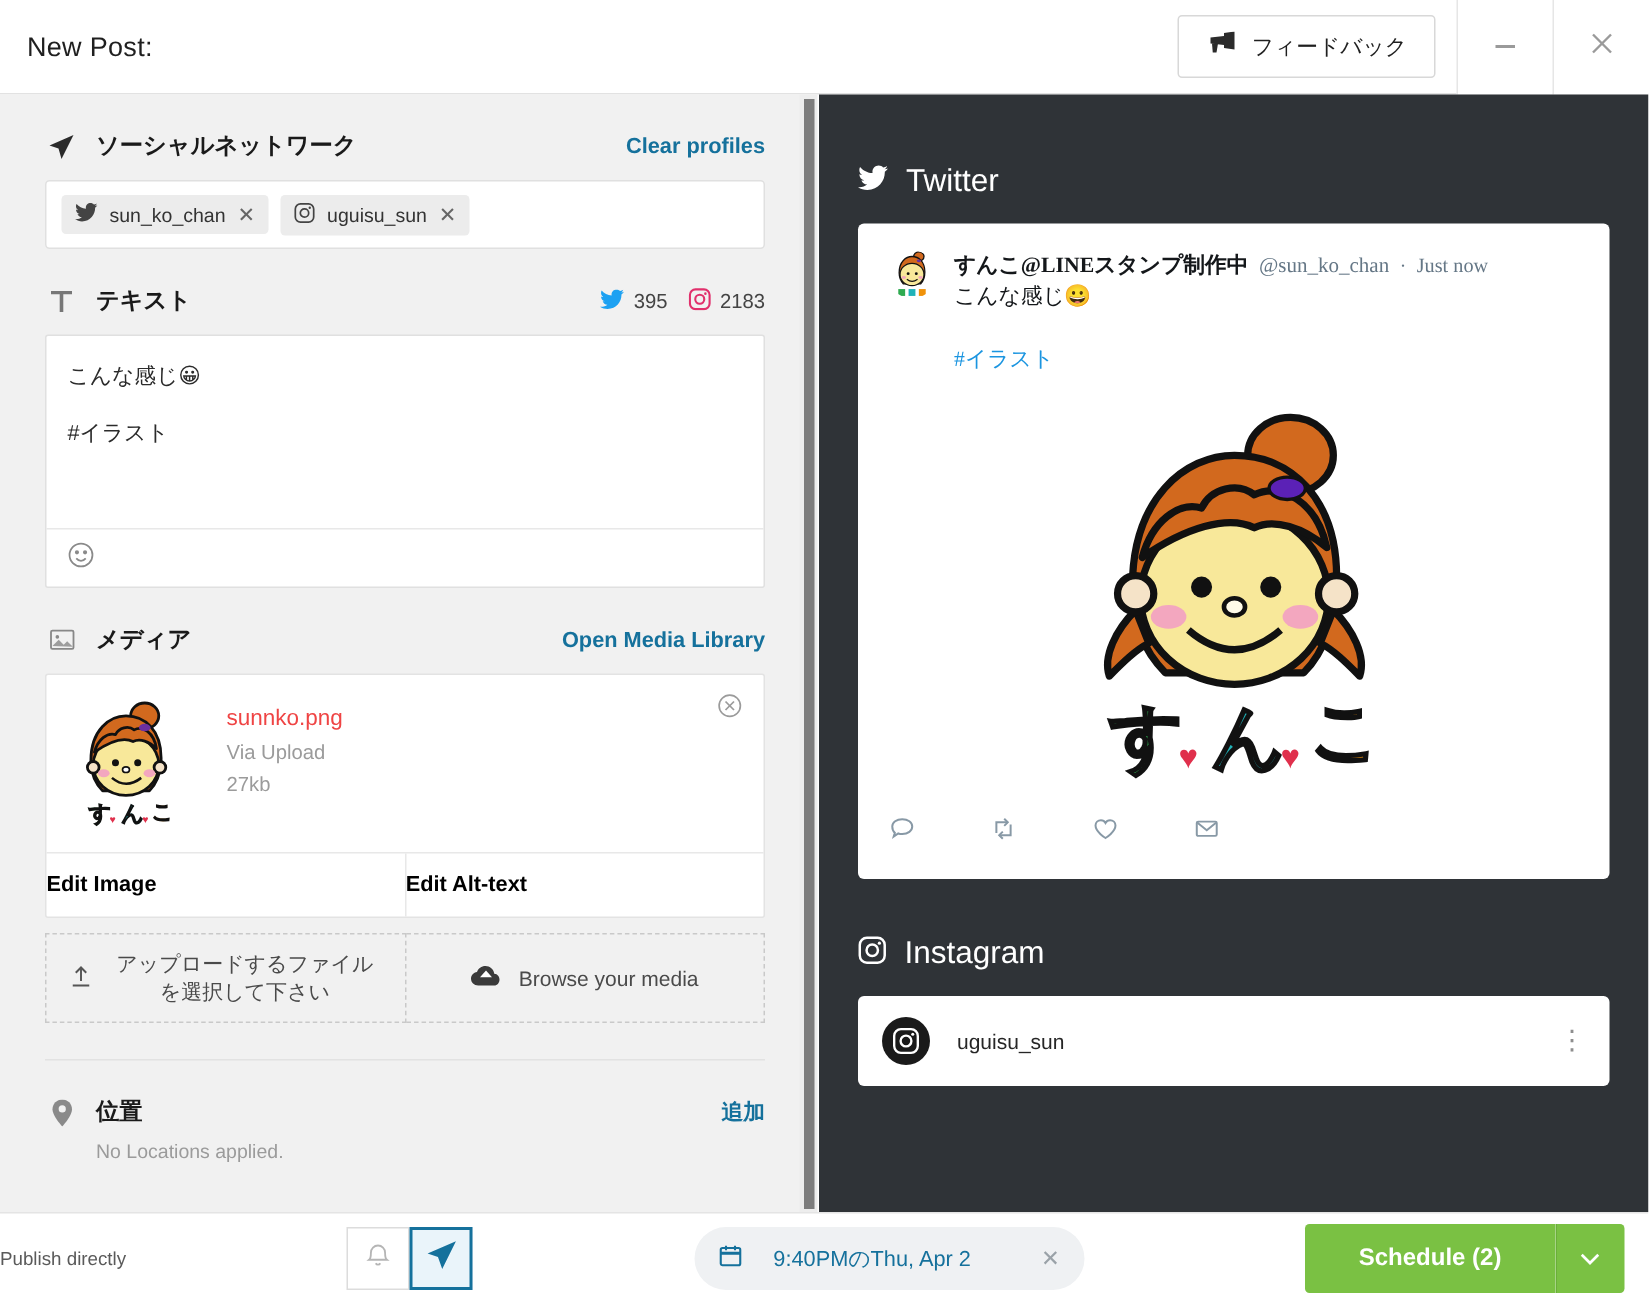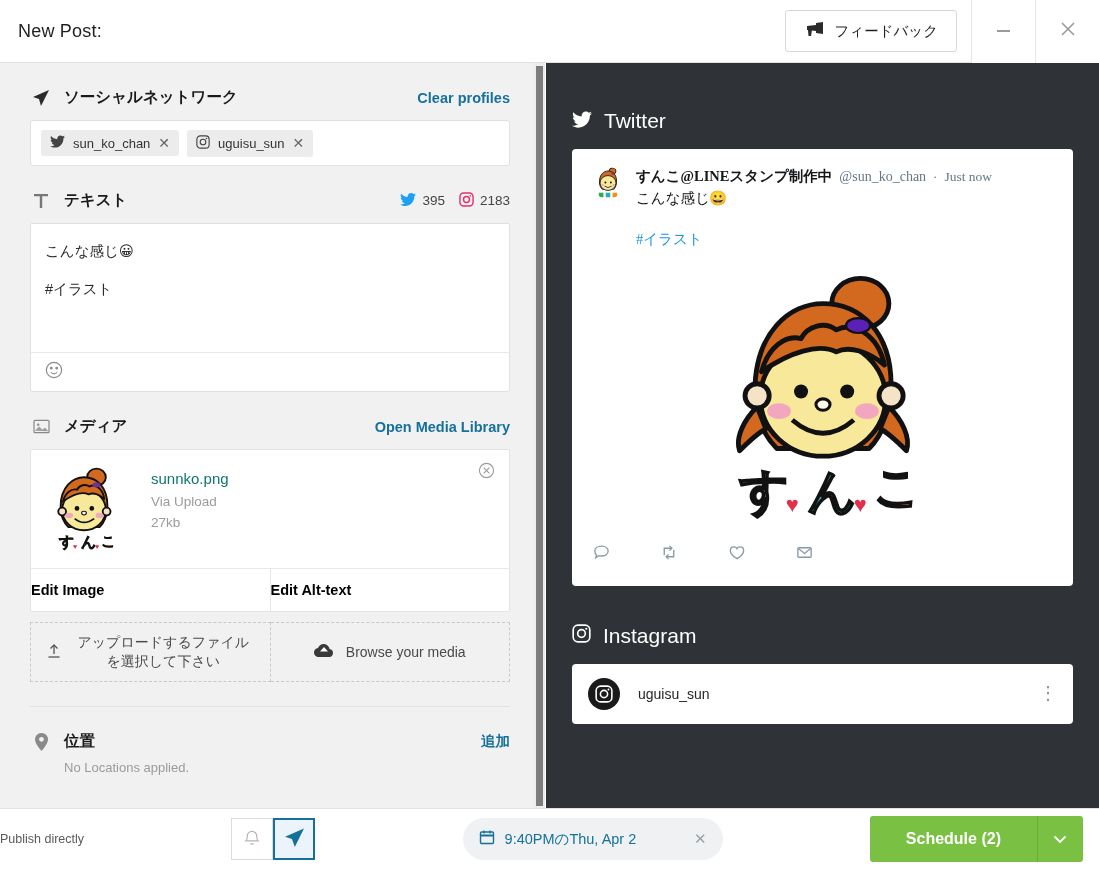--- a/index.html
+++ b/index.html
@@ -82,21 +82,21 @@
   .editor-text p { margin: 0 0 10px 0; }
   .editor-toolbar {
     border-top: 1px solid #e8e8e8; height: 39px; display: flex; align-items: center;
     padding: 0 14px; color: #8a8a8a;
   }
 
   .media-card { background: #fff; border: 1px solid #e3e3e3; border-radius: 2px; }
   .media-row { display: flex; padding: 16px 14px 14px 14px; position: relative; min-height: 112px; }
   .media-thumb { width: 78px; height: 88px; flex: 0 0 78px; }
   .media-meta { margin-left: 28px; padding-top: 4px; }
-  .media-name { font-size: 15px; color: #0f766e; margin-bottom: 7px; }
+  .media-name { font-size: 15px; color: #ef4444; margin-bottom: 7px; }
   .media-sub { font-size: 13.5px; color: #9b9b9b; margin-bottom: 6px; }
   .media-remove { position: absolute; right: 14px; top: 12px; color: #9b9b9b; cursor: pointer; }
   .media-actions { display: flex; border-top: 1px solid #e8e8e8; }
   .media-actions > div {
     flex: 1; text-align: left; padding: 13px 0; font-size: 14.5px;
     color: #000000; font-weight: 700; cursor: pointer;
   }
   .media-actions > div + div { border-left: 1px solid #e8e8e8; }
 
   .upload-row { display: flex; margin-top: 10px; }
@@ -149,21 +149,21 @@
     display: flex; align-items: center; justify-content: space-between; padding-right: 16px; gap: 14px;
   }
   .publish-label { font-size: 12.5px; color: #5a5a5a; }
   .mode-group { display: flex; }
   .mode-btn {
     width: 42px; height: 42px; display: flex; align-items: center; justify-content: center;
     border: 1px solid #dcdcdc; background: #fff; cursor: pointer; color: #b5b5b5;
   }
   .mode-btn.active { border: 2px solid #15719c; color: #15719c; background: #eaf4fa; }
   .date-chip {
-    display: flex; align-items: center; gap: 10px; background: #eff1f3;
+    display: flex; align-items: center; gap: 21px; background: #eff1f3;
     border-radius: 22px; height: 42px; padding: 0 16px; min-width: 260px;
   }
   .date-chip .date-text { font-size: 14.5px; color: #15719c; }
   .date-chip .date-x { margin-left: auto; color: #9aa2a8; cursor: pointer; font-size: 15px; }
   .schedule-group { display: flex; height: 46px; }
   .schedule-btn {
     background: #7ac143; color: #fff; font-size: 16px; font-weight: 700;
     display: flex; align-items: center; justify-content: center; padding: 0 36px;
     border: none; cursor: pointer; border-radius: 3px 0 0 3px;
   }

